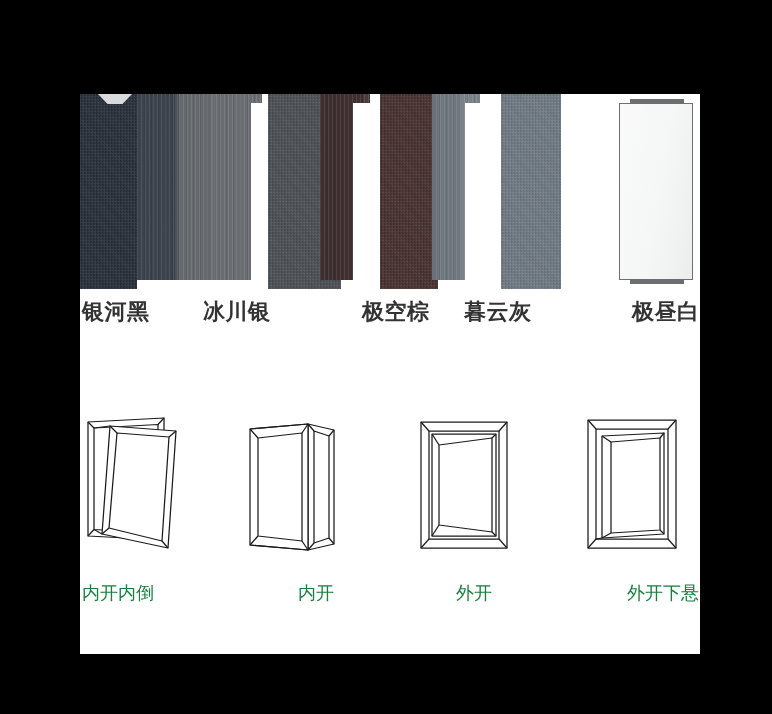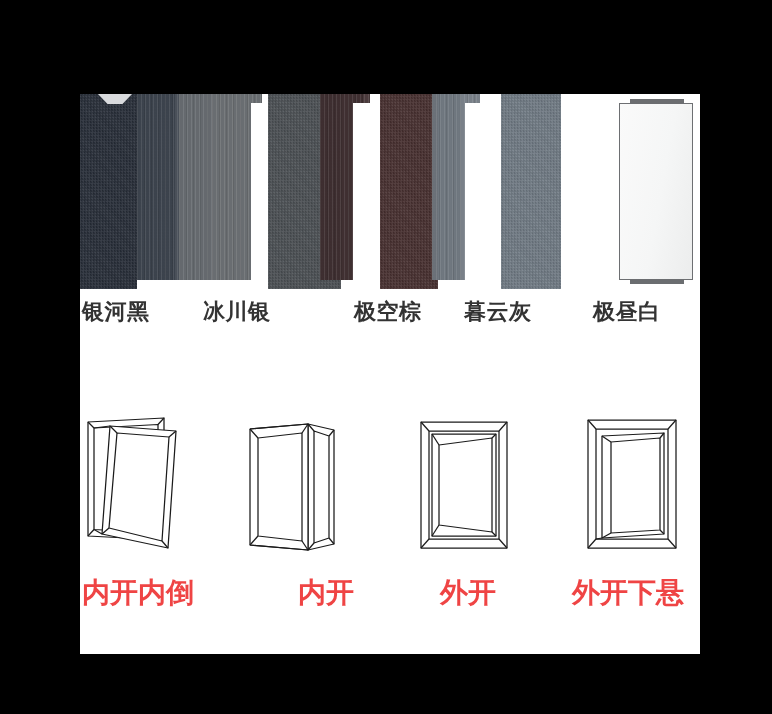--- a/index.html
+++ b/index.html
@@ -171,23 +171,23 @@
     top: 0;
     width: 150px;
     height: 150px;
   }
   .win-cell svg { display: block; }
 
   
   .window-labels { top: 485px; }
 
   .wlbl {
-    font-size: 28px;
-    font-weight: 700;
-    color: #ef4444;
+    font-size: 18px;
+    font-weight: 400;
+    color: #15803d;
     white-space: nowrap;
     line-height: 28px;
   }
 </style>
 </head>
 <body>
 
 <div id="root">
 
   <div class="canvas">
@@ -251,23 +251,23 @@
           <div class="white-cap top"></div>
           <div class="white-cap bot"></div>
         </div>
       </div>
 
     </div>
 
     <div class="swatch-labels">
       <div class="lbl" style="position:absolute; left:2px;">银河黑</div>
       <div class="lbl" style="position:absolute; left:123px;">冰川银</div>
-      <div class="lbl" style="position:absolute; left:274px;">极空棕</div>
+      <div class="lbl" style="position:absolute; left:282px;">极空棕</div>
       <div class="lbl" style="position:absolute; left:384px;">暮云灰</div>
-      <div class="lbl" style="position:absolute; left:513px;text-align:right;">极昼白</div>
+      <div class="lbl" style="position:absolute; left:552px;text-align:right;">极昼白</div>
     </div>
 
     <div class="window-row">
 
       <div class="win-cell" style="left:0px;">
         <svg width="150" height="150" viewBox="0 0 150 150">
           <g fill="none" stroke="#1b1b1b" stroke-width="1.25" stroke-linejoin="round">
 
             <polygon points="8,10 84,6 84,128 8,124" fill="#ffffff"></polygon>
             <polygon points="14,16 78,12.5 78,121 14,117.5" fill="#ffffff"></polygon>
@@ -355,18 +355,18 @@
             <line x1="16" y1="127" x2="22" y2="126"></line>
           </g>
         </svg>
       </div>
 
     </div>
 
     <div class="window-labels">
       <div class="wlbl" style="position:absolute; left:2px;">内开内倒</div>
       <div class="wlbl" style="position:absolute; left:218px;">内开</div>
-      <div class="wlbl" style="position:absolute; left:360px;">外开</div>
-      <div class="wlbl" style="position:absolute; left:492px;">外开下悬</div>
+      <div class="wlbl" style="position:absolute; left:376px;">外开</div>
+      <div class="wlbl" style="position:absolute; left:547px;">外开下悬</div>
     </div>
 
   </div>
 </div>
 
 </body></html>

